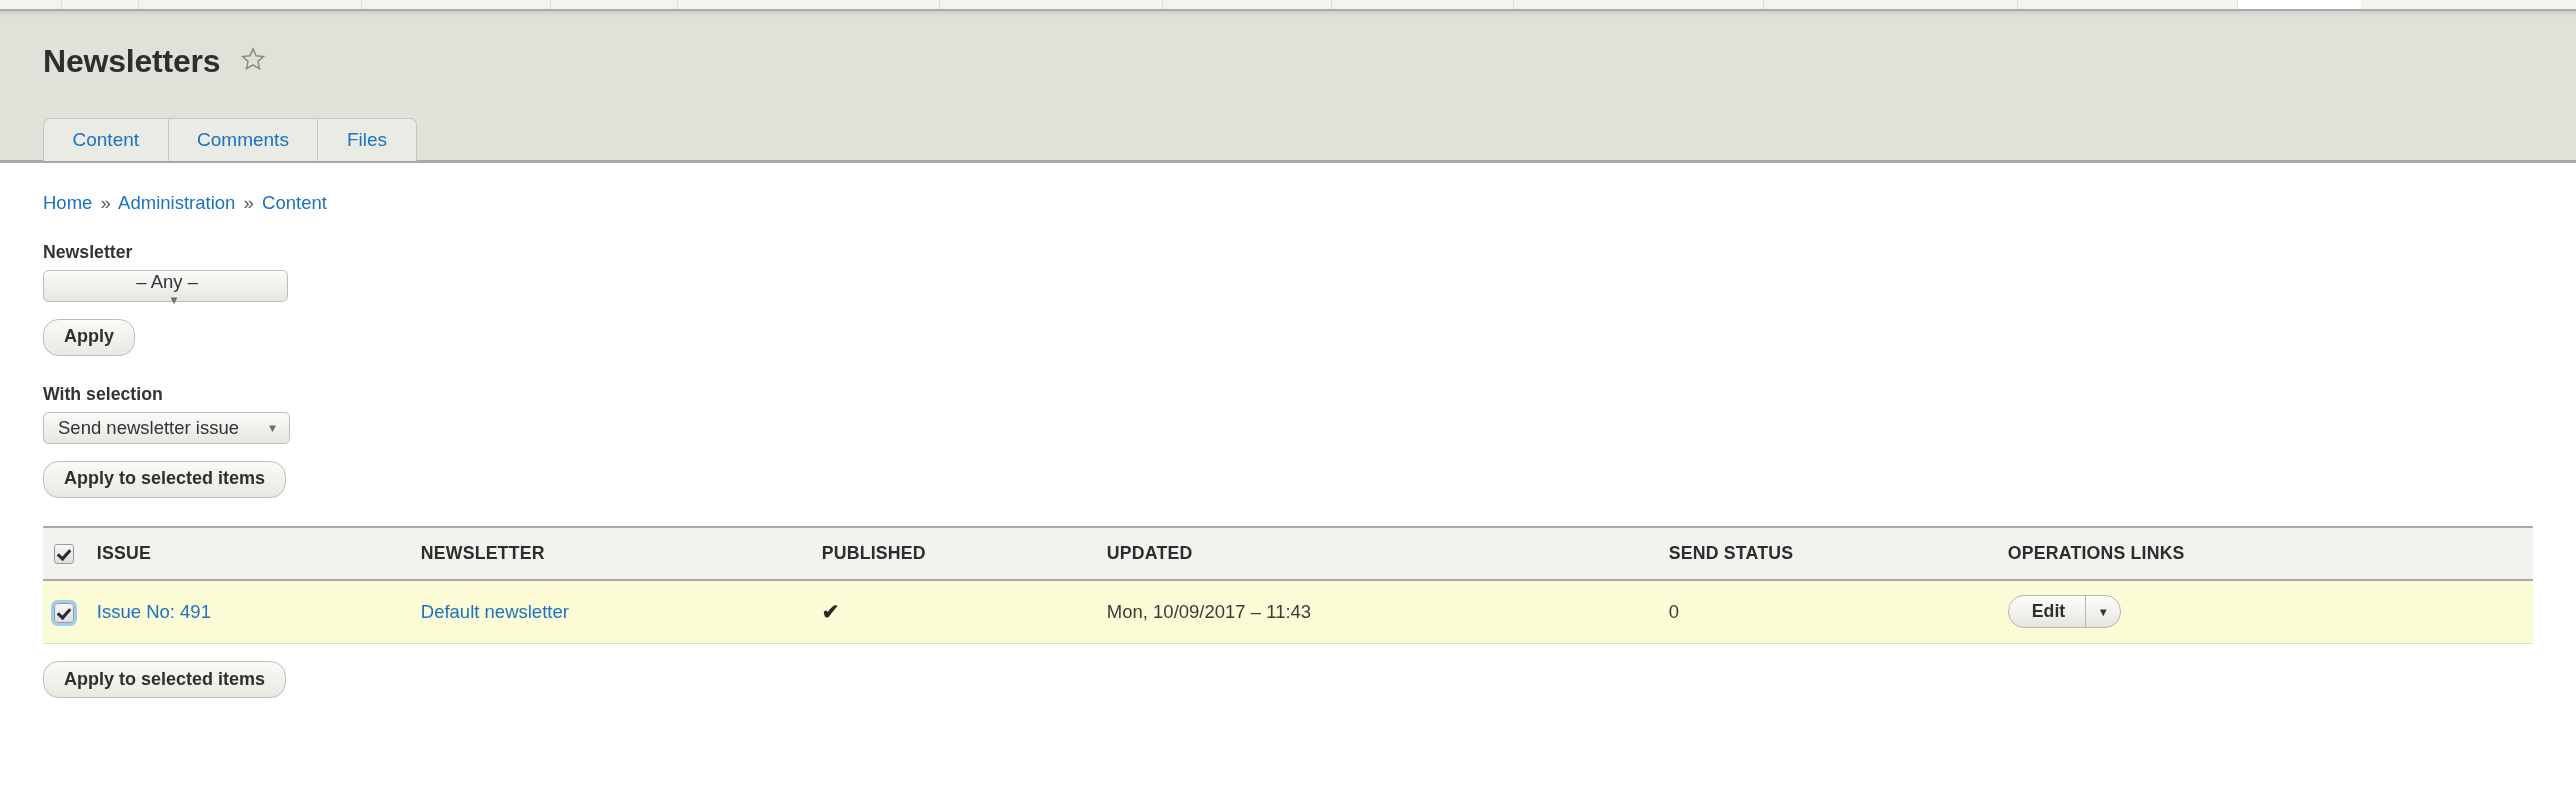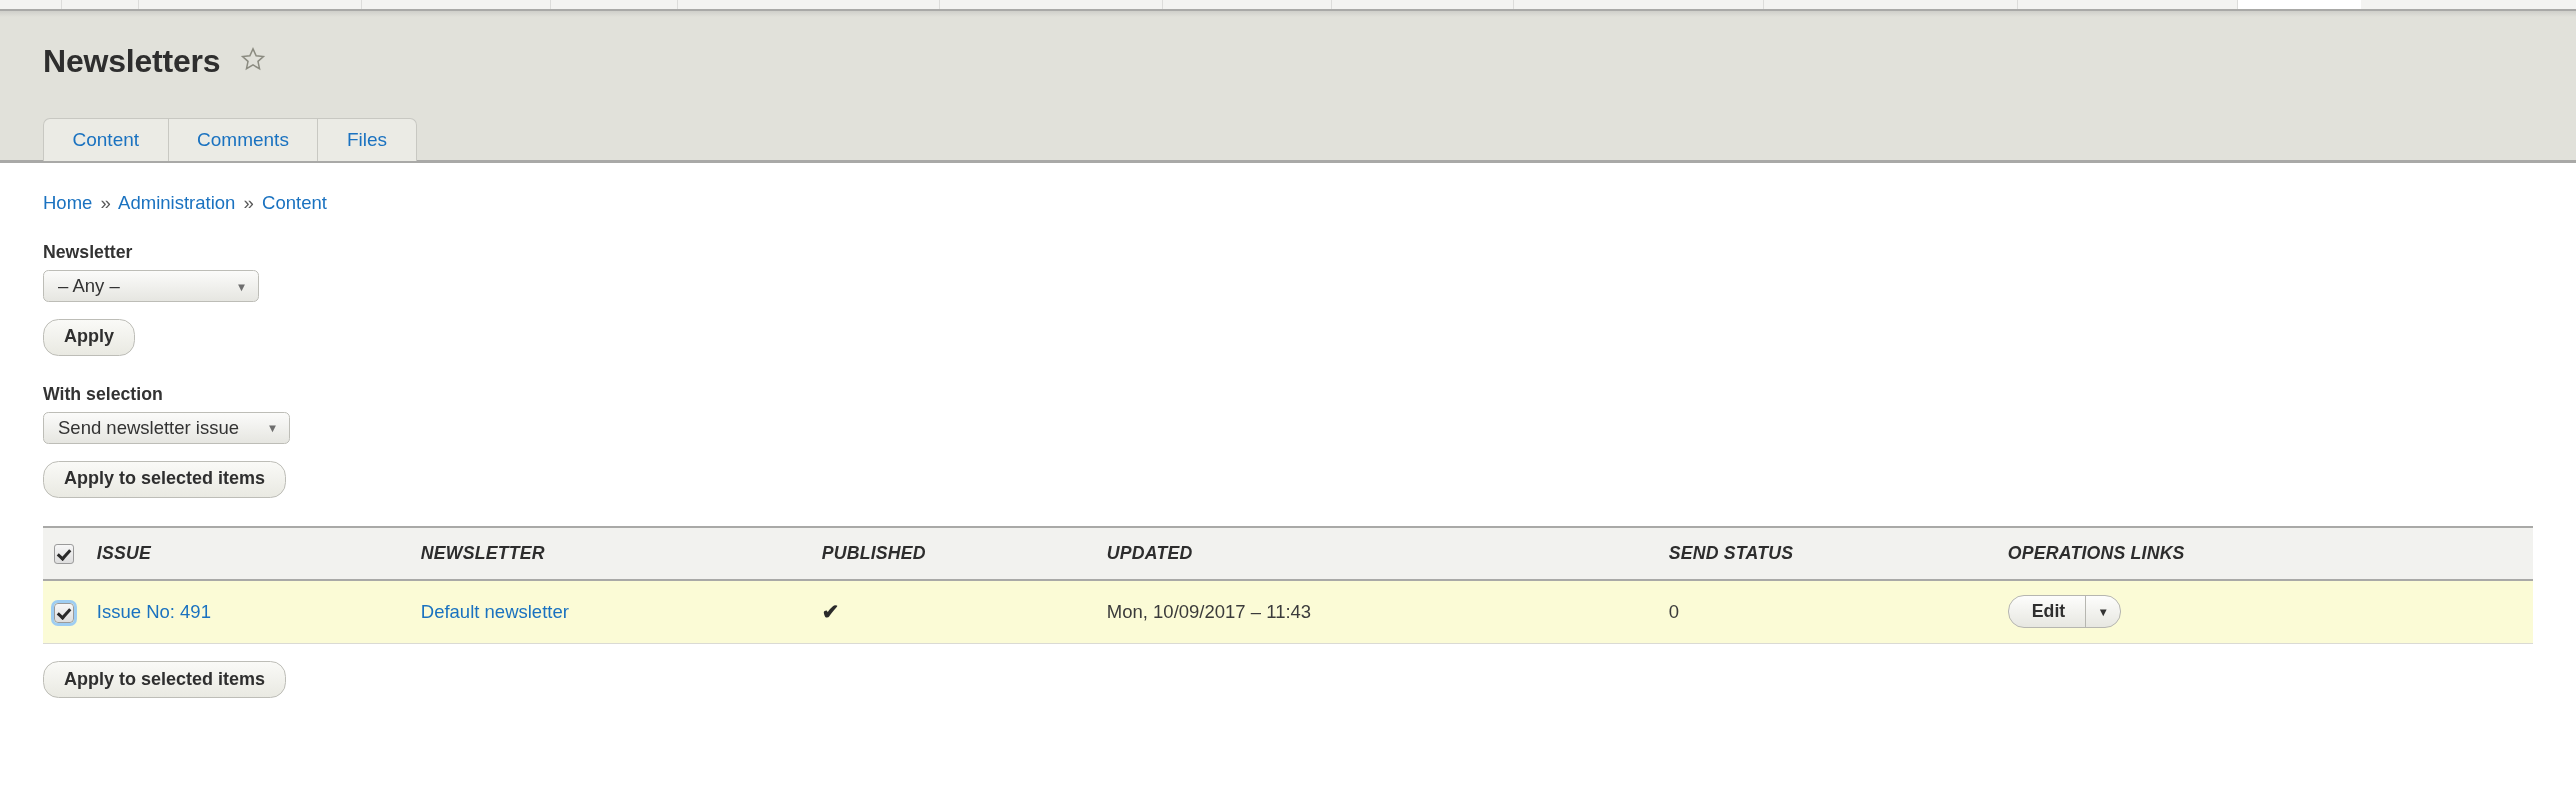--- a/index.html
+++ b/index.html
@@ -175,21 +175,21 @@
     height: 32px;
     background: linear-gradient(to bottom, #fbfbfa, #e6e6e1);
     border: 1.5px solid #bdbdb7;
     border-radius: 5.4px;
     font-size: 18.5px;
     color: #333333;
     padding: 0 10.8px 0 14px;
     box-sizing: border-box;
     cursor: pointer;
   }
-  #newsletter-select { width: 216px; }
+  #newsletter-select { width: 245px; flex-direction: column; }
   #with-selection-select { width: 247px; }
   .sel .caret {
     font-size: 11.6px;
     color: #6e6e6e;
     margin-left: 14px;
   }
 
   .btn {
     display: inline-block;
     margin: 17px 0 0 43px;
@@ -214,21 +214,20 @@
     background: #f2f2ef;
     border-top: 2.3px solid #a9a9a7;
     border-bottom: 2.3px solid #a9a9a7;
     text-align: left;
     padding: 14.6px 0 15.4px 0;
     font-size: 17.7px;
     font-weight: bold;
     color: #2d2d2d;
     letter-spacing: 0.2px;
     text-transform: uppercase;
-    font-style: italic;
   }
   #issues-table tbody td {
     background: #fbfbd6;
     border-bottom: 1.5px solid #dadad4;
     padding: 14px 0 15.4px 0;
     color: #3b3b3b;
     vertical-align: middle;
   }
   #issues-table tbody td a {
     color: #1a72c0;

